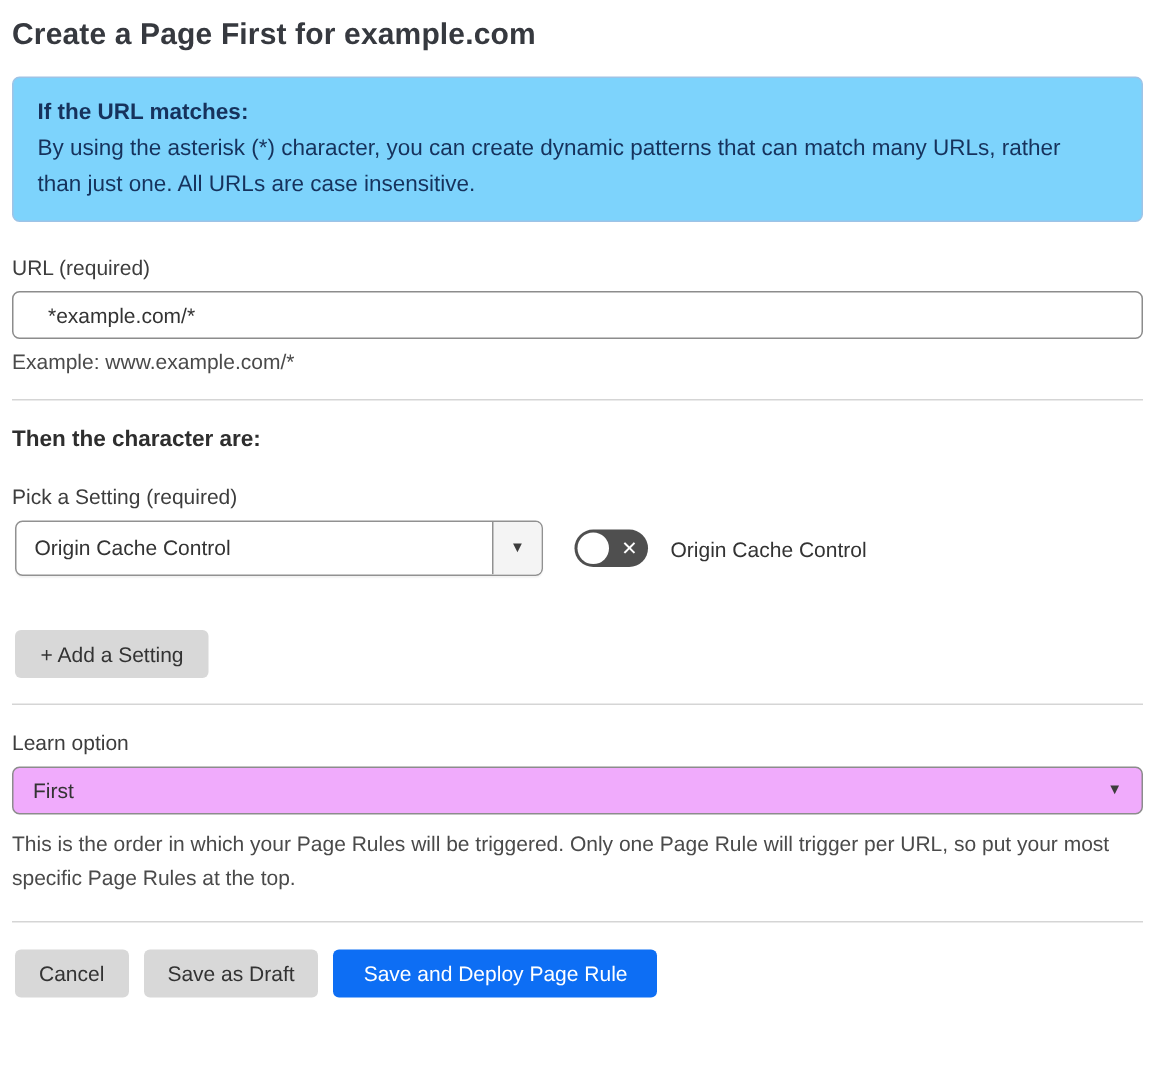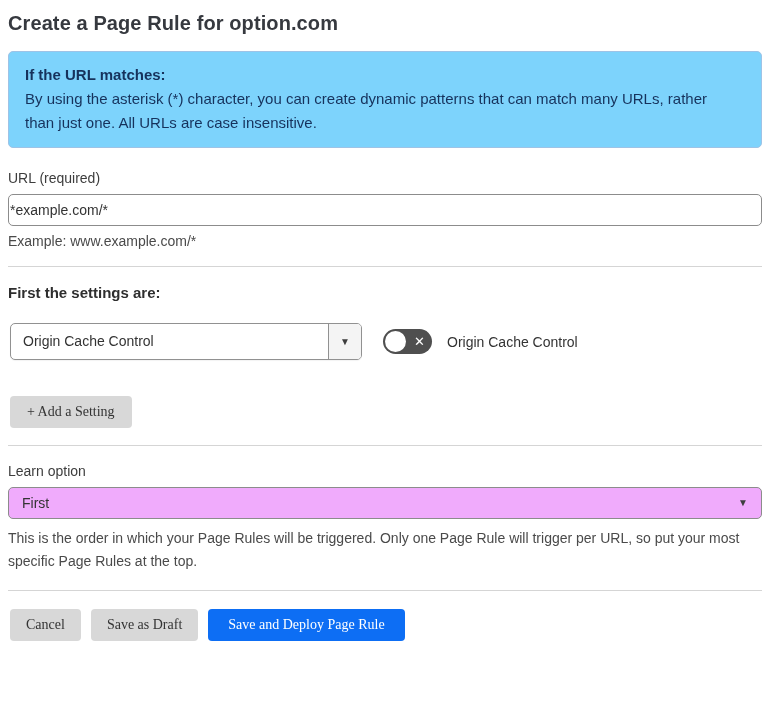--- a/index.html
+++ b/index.html
@@ -57,21 +57,21 @@
   .field-label {
     font-size: 14px;
     color: #3d3d3d;
     margin-bottom: 8px;
   }
   .text-input {
     width: 754px;
     height: 32px;
     border: 1px solid #8c8c8c;
     border-radius: 5px;
-    padding: 0 1px;
+    padding: 0 23px;
     font-size: 14px;
     font-family: "Liberation Sans", sans-serif;
     color: #333333;
     background: #ffffff;
     outline: none;
   }
   .helper-text {
     font-size: 14px;
     color: #4a4a4a;
     margin-top: 7px;
@@ -153,21 +153,21 @@
     font-size: 13px;
     line-height: 25px;
   }
   .toggle-label {
     font-size: 14px;
     color: #333333;
     margin-left: 15px;
   }
   
   .btn {
-    font-family: Liberation Serif, serif;
+    font-family: Liberation Sans, sans-serif;
     font-size: 14px;
     border: none;
     border-radius: 4px;
     padding: 9px 16px;
     cursor: pointer;
     line-height: 1;
   }
   .btn-gray {
     background: #d8d8d8;
     color: #333333;
@@ -212,35 +212,36 @@
     margin-top: 18px;
     margin-left: 2px;
   }
   .mb8 { margin-bottom: 8px; }
 </style>
 </head>
 <body>
 
 <div class="page">
 
-  <h1 class="page-title">Create a Page Rule for option.com</h1>
+  <h1 class="page-title">Create a Page First for example.com</h1>
 
   <div class="info-box">
     <div class="info-heading">If the URL matches:</div>
     <div class="info-body">By using the asterisk (*) character, you can create dynamic patterns that can match many URLs, rather than just one. All URLs are case insensitive.</div>
   </div>
 
   <div class="field-label">URL (required)</div>
   <input class="text-input" type="text" value="*example.com/*" style="">
   <div class="helper-text">Example: www.example.com/*</div>
 
   <hr class="divider">
 
-  <div class="section-heading">First the settings are:</div>
-
+  <div class="section-heading">Then the character are:</div>
+
+  <div class="field-label mb8">Pick a Setting (required)</div>
   <div class="setting-row">
     <div class="dropdown">
       <div class="dropdown-value">Origin Cache Control</div>
       <div class="dropdown-arrow-seg">
         <span class="arrow-glyph">▼</span>
       </div>
     </div>
     <div class="toggle">
       <span class="toggle-knob"></span>
       <span class="toggle-x">✕</span>

